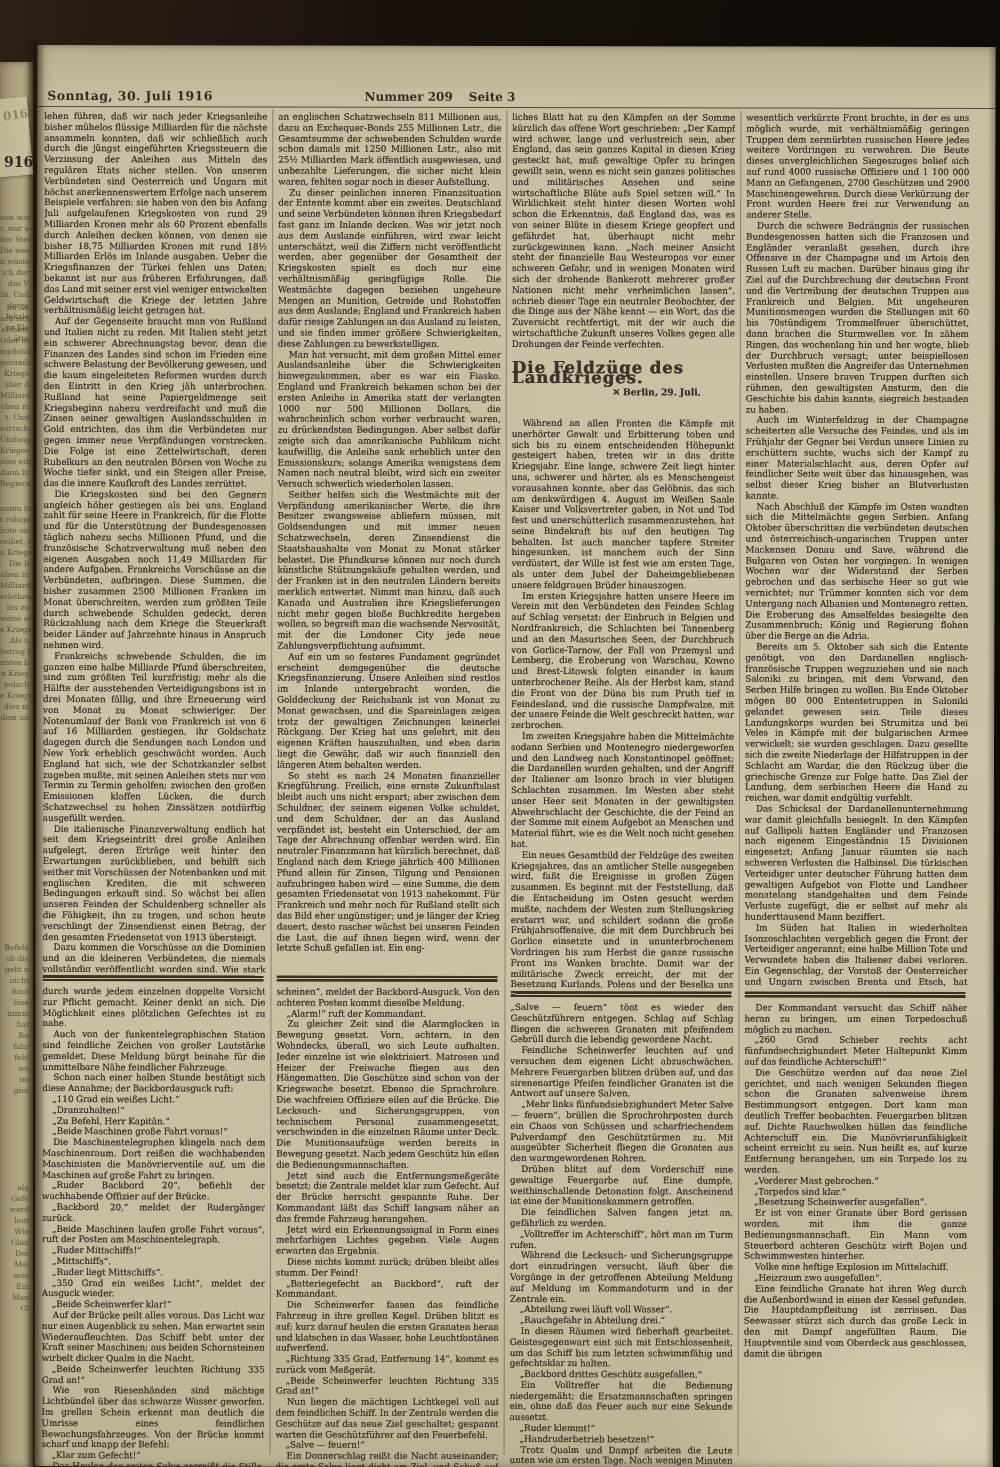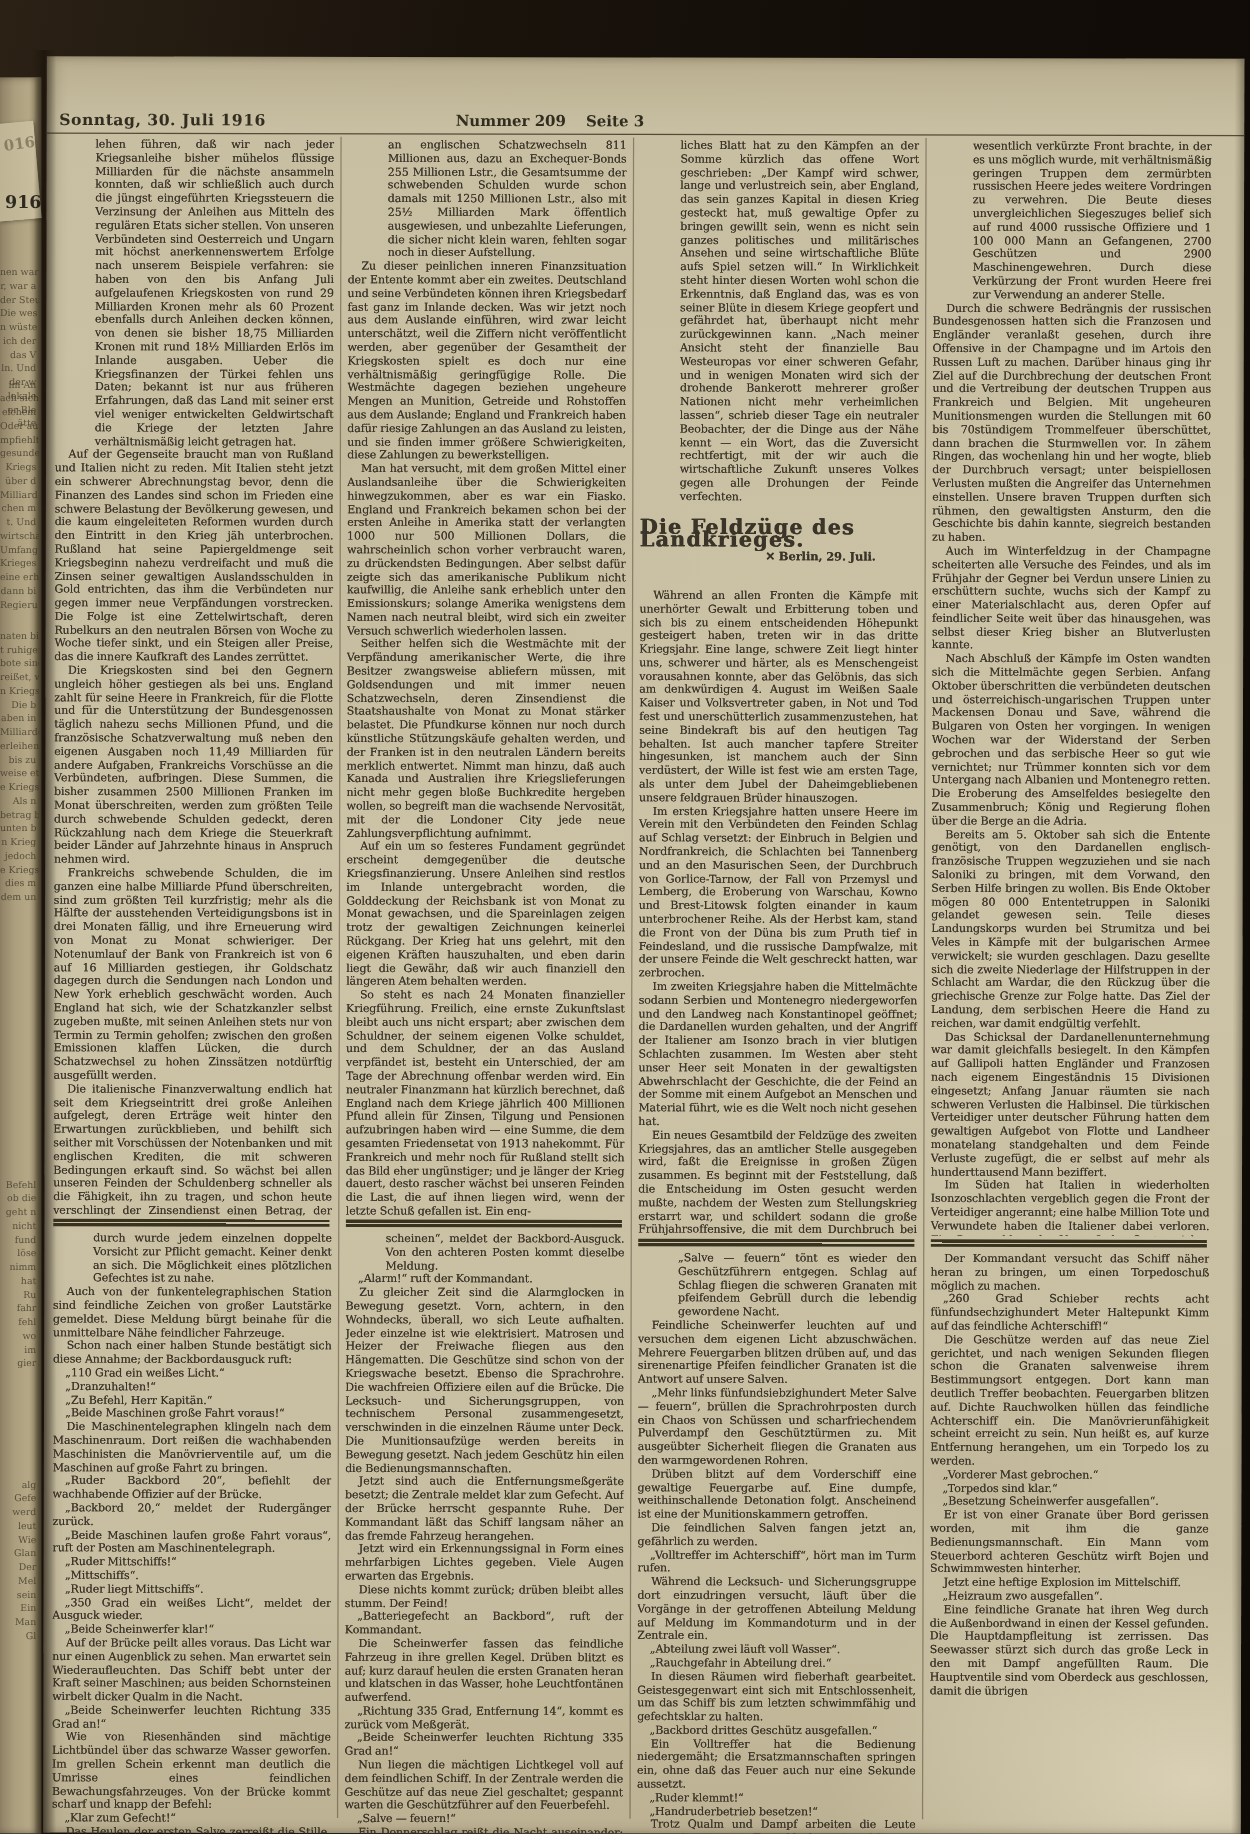--- a/index.html
+++ b/index.html
@@ -50,21 +50,21 @@
   .c34 .part-top{height:876px;}
   .divider{flex:none;height:6px;margin:3px 2px 5px 0;
            background:linear-gradient(180deg,#39321f 0 2.5px,rgba(0,0,0,0) 2.5px 3.5px,#39321f 3.5px 6px);}
   .part-bottom{flex:1;overflow:hidden;}
   .vrule{position:absolute;top:2px;bottom:16px;width:1px;background:rgba(73,64,46,.5);}
   .vr1{left:235px;} .vr2{left:469px;} .vr3{left:703px;}
   
   .para{margin:0;font-size:8.8px;line-height:10.8px;color:#3a3429;text-align:justify;
         text-indent:11px;letter-spacing:-.05px;word-spacing:-.2px;overflow-wrap:break-word;
         text-shadow:0 0 .45px rgba(56,48,34,.85);hyphens:auto;}
-  .para.cont{text-indent:0;padding-left:32px;}
+  .para.cont{text-indent:0;}
   .para.dialog{text-indent:10px;}
   .para.headline{font-size:16.5px;font-weight:bold;text-align:left;text-indent:0;
         margin:13px 0 3px;letter-spacing:1px;text-shadow:.5px 0 0 currentColor;}
   .para.dateline{text-align:right;text-indent:0;font-weight:bold;font-size:9.2px;
         padding-right:34px;margin-bottom:20px;}
   
   .redge{position:absolute;right:0;top:0;bottom:0;width:8px;
         background:linear-gradient(90deg,rgba(0,0,0,0),rgba(30,22,12,.22));}
 </style>
 </head>
@@ -284,21 +284,21 @@
           </div>
         <div class="divider"></div>
         <div class="part-bottom">
             <p class="para">Der Kommandant versucht das Schiff näher heran zu bringen, um einen Torpedoschuß möglich zu machen.</p>
             <p class="para dialog">„260 Grad Schieber rechts acht fünfundsechzighundert Meter Haltepunkt Kimm auf das feindliche Achterschiff!“</p>
             <p class="para">Die Geschütze werden auf das neue Ziel gerichtet, und nach wenigen Sekunden fliegen schon die Granaten salvenweise ihrem Bestimmungsort entgegen. Dort kann man deutlich Treffer beobachten. Feuergarben blitzen auf. Dichte Rauchwolken hüllen das feindliche Achterschiff ein. Die Manövrierunfähigkeit scheint erreicht zu sein. Nun heißt es, auf kurze Entfernung herangehen, um ein Torpedo los zu werden.</p>
             <p class="para dialog">„Vorderer Mast gebrochen.“</p>
             <p class="para dialog">„Torpedos sind klar.“</p>
             <p class="para dialog">„Besetzung Scheinwerfer ausgefallen“.</p>
             <p class="para">Er ist von einer Granate über Bord gerissen worden, mit ihm die ganze Bedienungsmannschaft. Ein Mann vom Steuerbord achteren Geschütz wirft Bojen und Schwimmwesten hinterher.</p>
-            <p class="para">Jetzt eine heftige Explosion im Mittelschiff.</p>
+            <p class="para">Volke eine heftige Explosion im Mittelschiff.</p>
             <p class="para dialog">„Heizraum zwo ausgefallen“.</p>
             <p class="para">Eine feindliche Granate hat ihren Weg durch die Außenbordwand in einen der Kessel gefunden. Die Hauptdampfleitung ist zerrissen. Das Seewasser stürzt sich durch das große Leck in den mit Dampf angefüllten Raum. Die Hauptventile sind vom Oberdeck aus geschlossen, damit die übrigen</p>
           </div>
       </div>
     </div>
 
     <div class="redge"></div>
   </div>
 
 </div>

